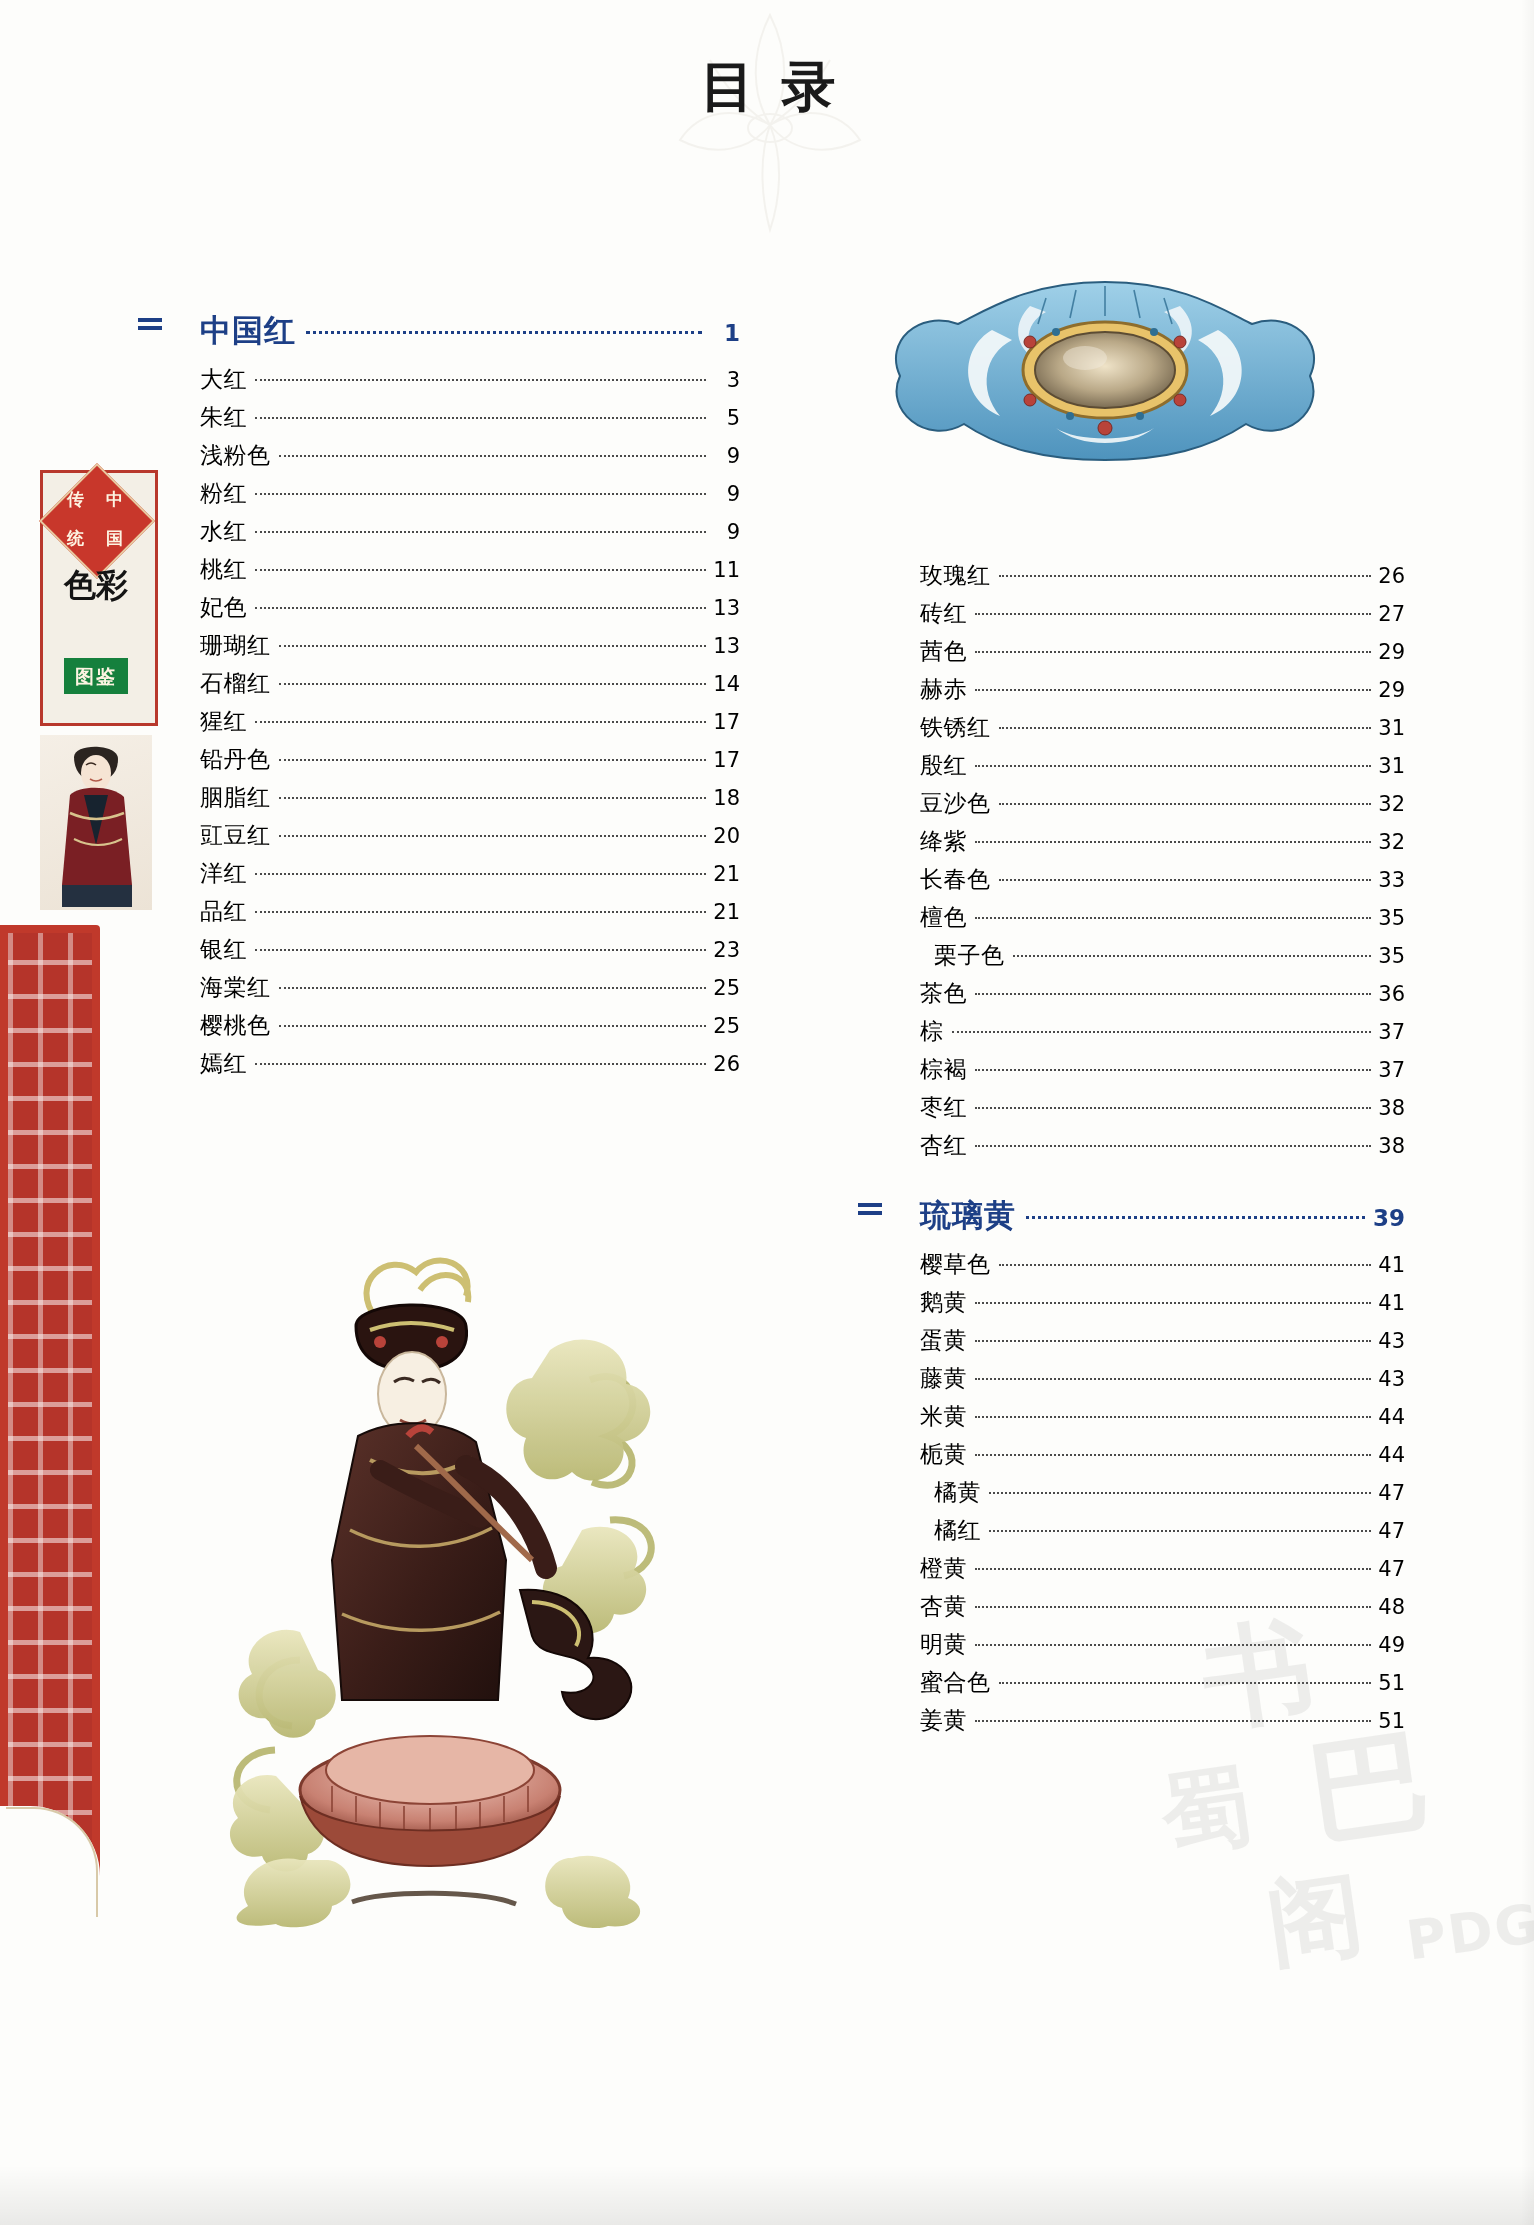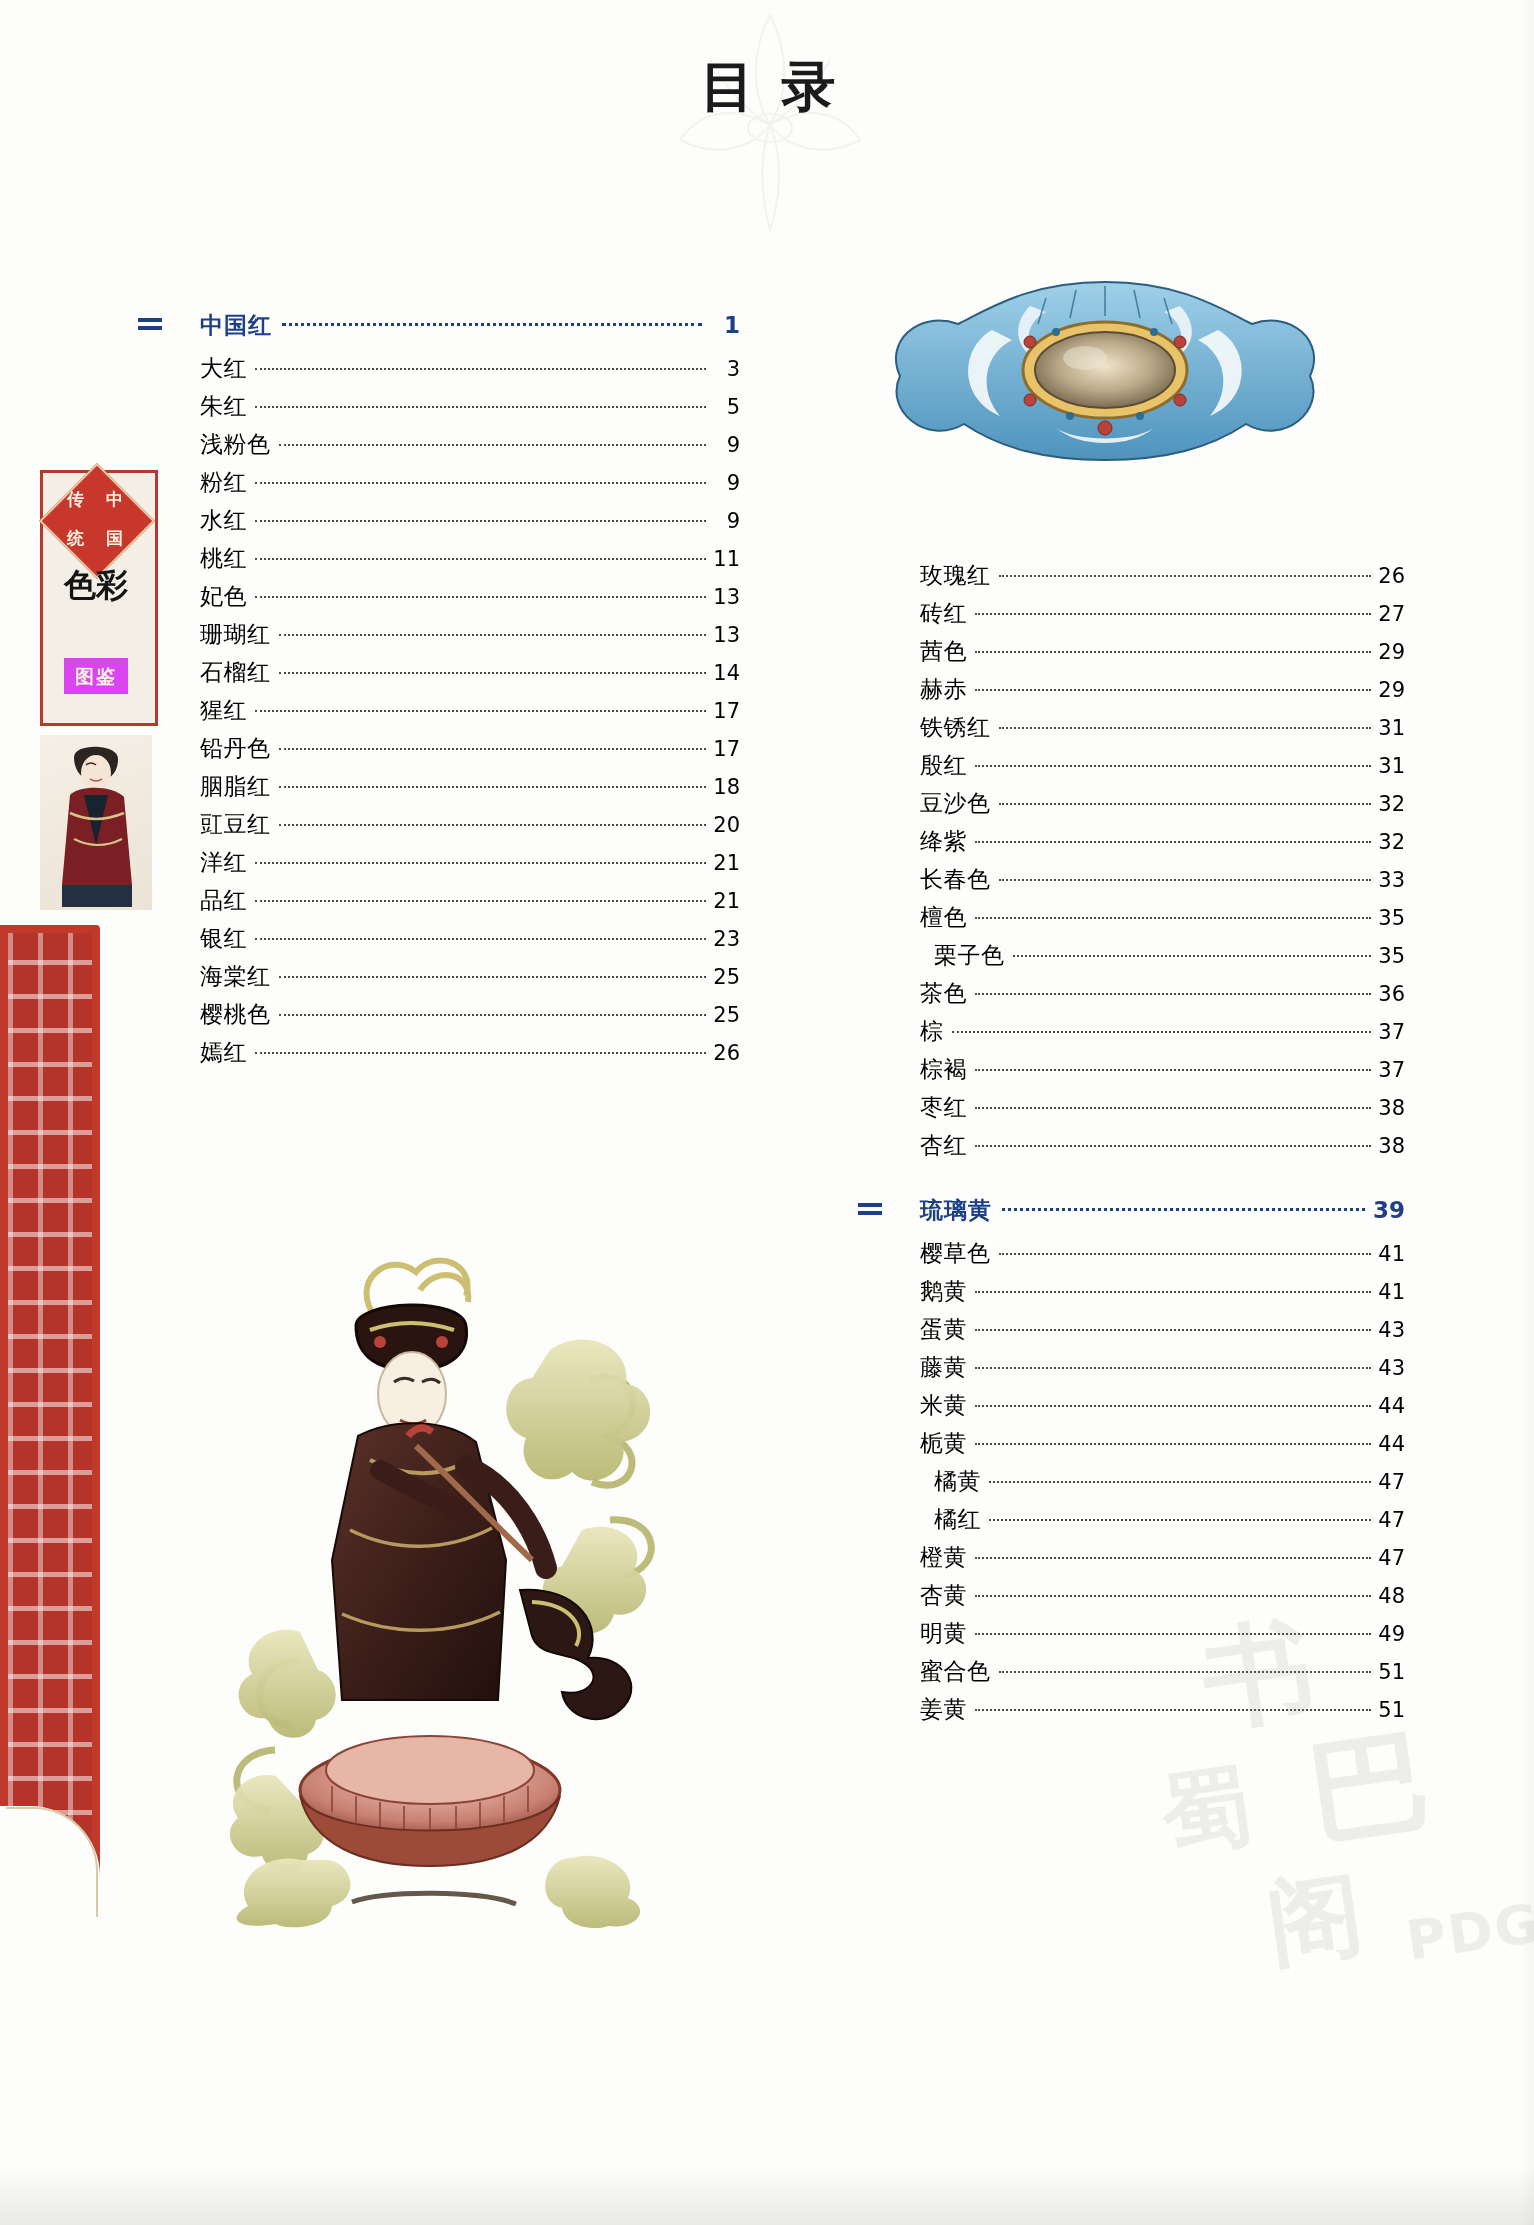--- a/index.html
+++ b/index.html
@@ -104,21 +104,21 @@
     text-align: center;
     color: #141414;
     font-size: 32px;
     font-weight: bold;
     line-height: 1.12;
   }
   .spine-logo .tag {
     position: absolute;
     left: 24px; top: 188px;
     width: 64px; height: 36px;
-    background: #d946ef;
+    background: #15803d;
     color: #fdf4e2;
     font-size: 19px;
     font-weight: bold;
     text-align: center;
     line-height: 36px;
     letter-spacing: 2px;
   }
 
   .spine-figure {
     position: absolute;
@@ -188,21 +188,21 @@
     line-height: 1.1;
   }
   .section-marker .bar {
     display:block;
     width: 24px; height: 4px;
     background: #1d3f86;
     margin: 4px 0;
   }
   .section-title {
     color: #1d3f86;
-    font-size: 23px;
+    font-size: 31px;
     font-weight: bold;
     white-space: nowrap;
     letter-spacing: 1px;
   }
   .section-dots {
     flex: 1;
     margin: 0 8px 0 10px;
     border-bottom: 3px dotted #1d3f86;
     transform: translateY(-7px);
   }

